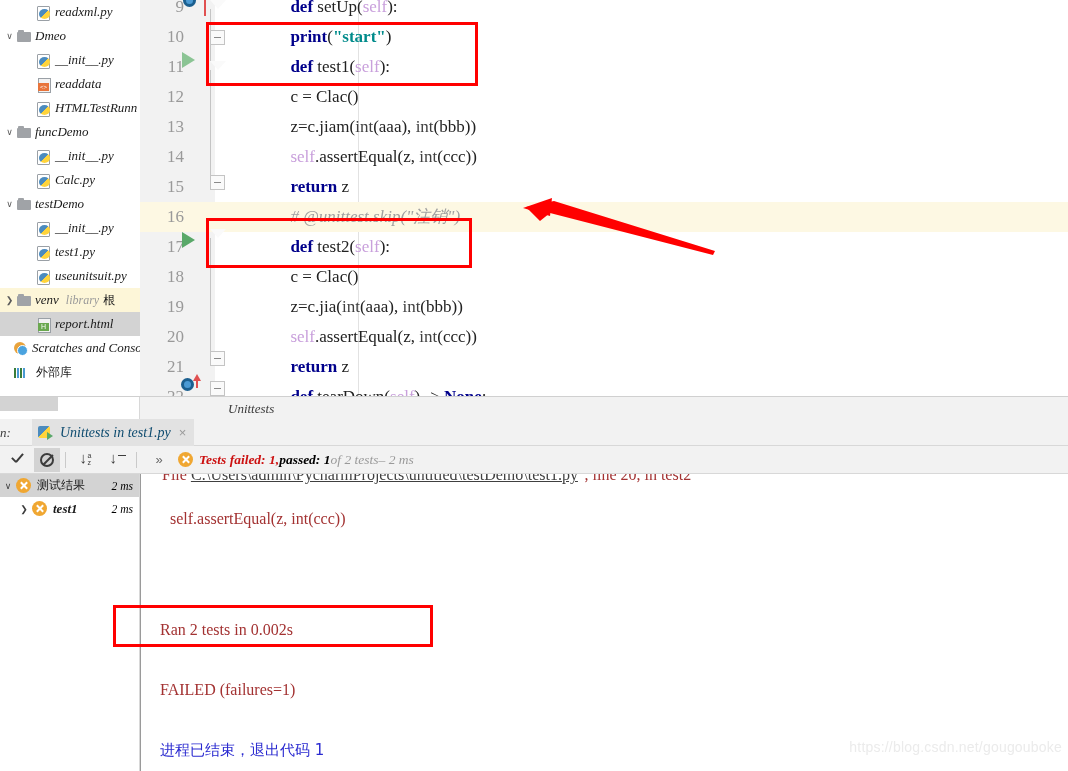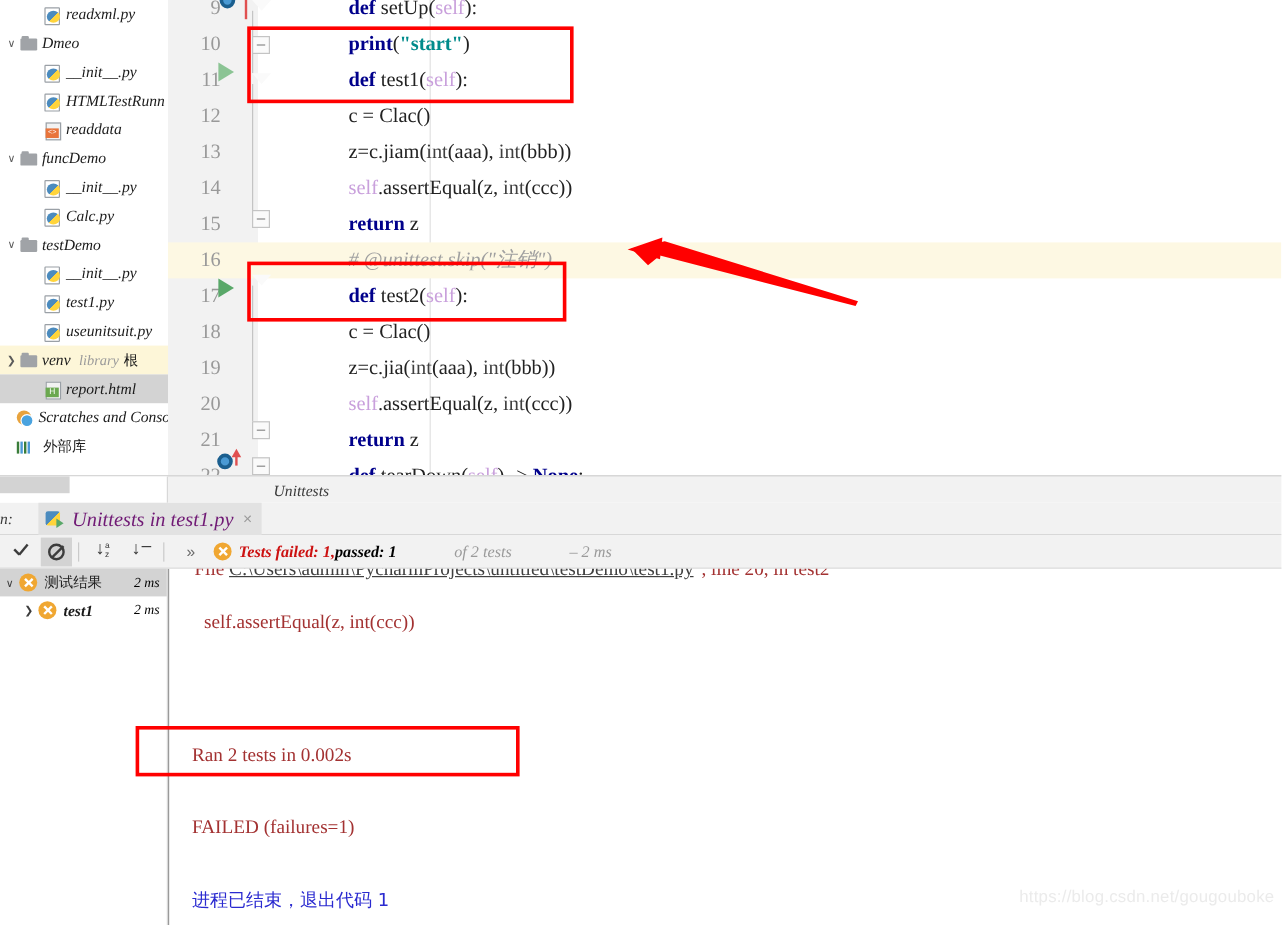--- a/index.html
+++ b/index.html
@@ -238,21 +238,21 @@
     background: linear-gradient(135deg, #4b8bbe 0 50%, #ffd43b 50% 100%);
     border-radius: 2px;
   }
   #run-tab-icon::after {
     content: ""; position: absolute; left: 9px; top: 7px; width: 0; height: 0;
     border-top: 4px solid transparent; border-bottom: 4px solid transparent;
     border-left: 6px solid #59a869;
   }
   #run-tab-label {
     font-family: "Liberation Serif", serif; font-style: italic;
-    font-size: 17px; color: #701a75; white-space: nowrap;
+    font-size: 14px; color: #0c4a6e; white-space: nowrap;
   }
   #run-tab-close {
     margin-left: 8px; color: #9a9a9a; font-size: 13px;
     font-family: "Liberation Sans", sans-serif; line-height: 1;
   }
 
   #run-toolbar {
     position: absolute; left: 0; top: 27px; width: 1068px; height: 28px;
     background: #f2f2f2; border-bottom: 1px solid #d8d8d8;
     display: flex; align-items: center;
@@ -308,21 +308,21 @@
     position: relative; margin-right: 6px; flex: 0 0 auto;
   }
   .ico-fail::before, .ico-fail::after {
     content: ""; position: absolute; left: 6.5px; top: 3px; width: 2px; height: 9px;
     background: #ffffff;
   }
   .ico-fail::before { transform: rotate(45deg); }
   .ico-fail::after  { transform: rotate(-45deg); }
   .st-red { color: #cc1111; font-weight: bold; }
   .st-dark { color: #000000; font-weight: bold; }
-  .st-grey { color: #9a9a9a; margin-left: 48px; }
+  .st-grey { color: #9a9a9a; }
 
   
   #test-tree {
     position: absolute; left: 0; top: 55px; width: 140px; height: 297px;
     background: #ffffff; border-right: 1px solid #d8d8d8;
   }
   .tt-row {
     position: relative; display: flex; align-items: center; height: 23px;
     font-family: "Liberation Serif", serif; font-size: 13px; white-space: nowrap;
   }
@@ -373,27 +373,27 @@
           <span class="tree-ico ico-folder"></span>
           <span class="tree-label">Dmeo</span>
         </div>
         <div class="tree-row " style="padding-left: 23px;">
           <span class="tree-arrow"></span>
           <span class="tree-ico ico-py"></span>
           <span class="tree-label">__init__.py</span>
         </div>
         <div class="tree-row " style="padding-left: 23px;">
           <span class="tree-arrow"></span>
-          <span class="tree-ico ico-py"></span>
-          <span class="tree-label">HTMLTestRunn</span>
-        </div>
-        <div class="tree-row " style="padding-left: 23px;">
-          <span class="tree-arrow"></span>
           <span class="tree-ico ico-xml"></span>
           <span class="tree-label">readdata</span>
+        </div>
+        <div class="tree-row " style="padding-left: 23px;">
+          <span class="tree-arrow"></span>
+          <span class="tree-ico ico-py"></span>
+          <span class="tree-label">HTMLTestRunn</span>
         </div>
         <div class="tree-row " style="padding-left: 3px;">
           <span class="tree-arrow">∨</span>
           <span class="tree-ico ico-folder"></span>
           <span class="tree-label">funcDemo</span>
         </div>
         <div class="tree-row " style="padding-left: 23px;">
           <span class="tree-arrow"></span>
           <span class="tree-ico ico-py"></span>
           <span class="tree-label">__init__.py</span>

